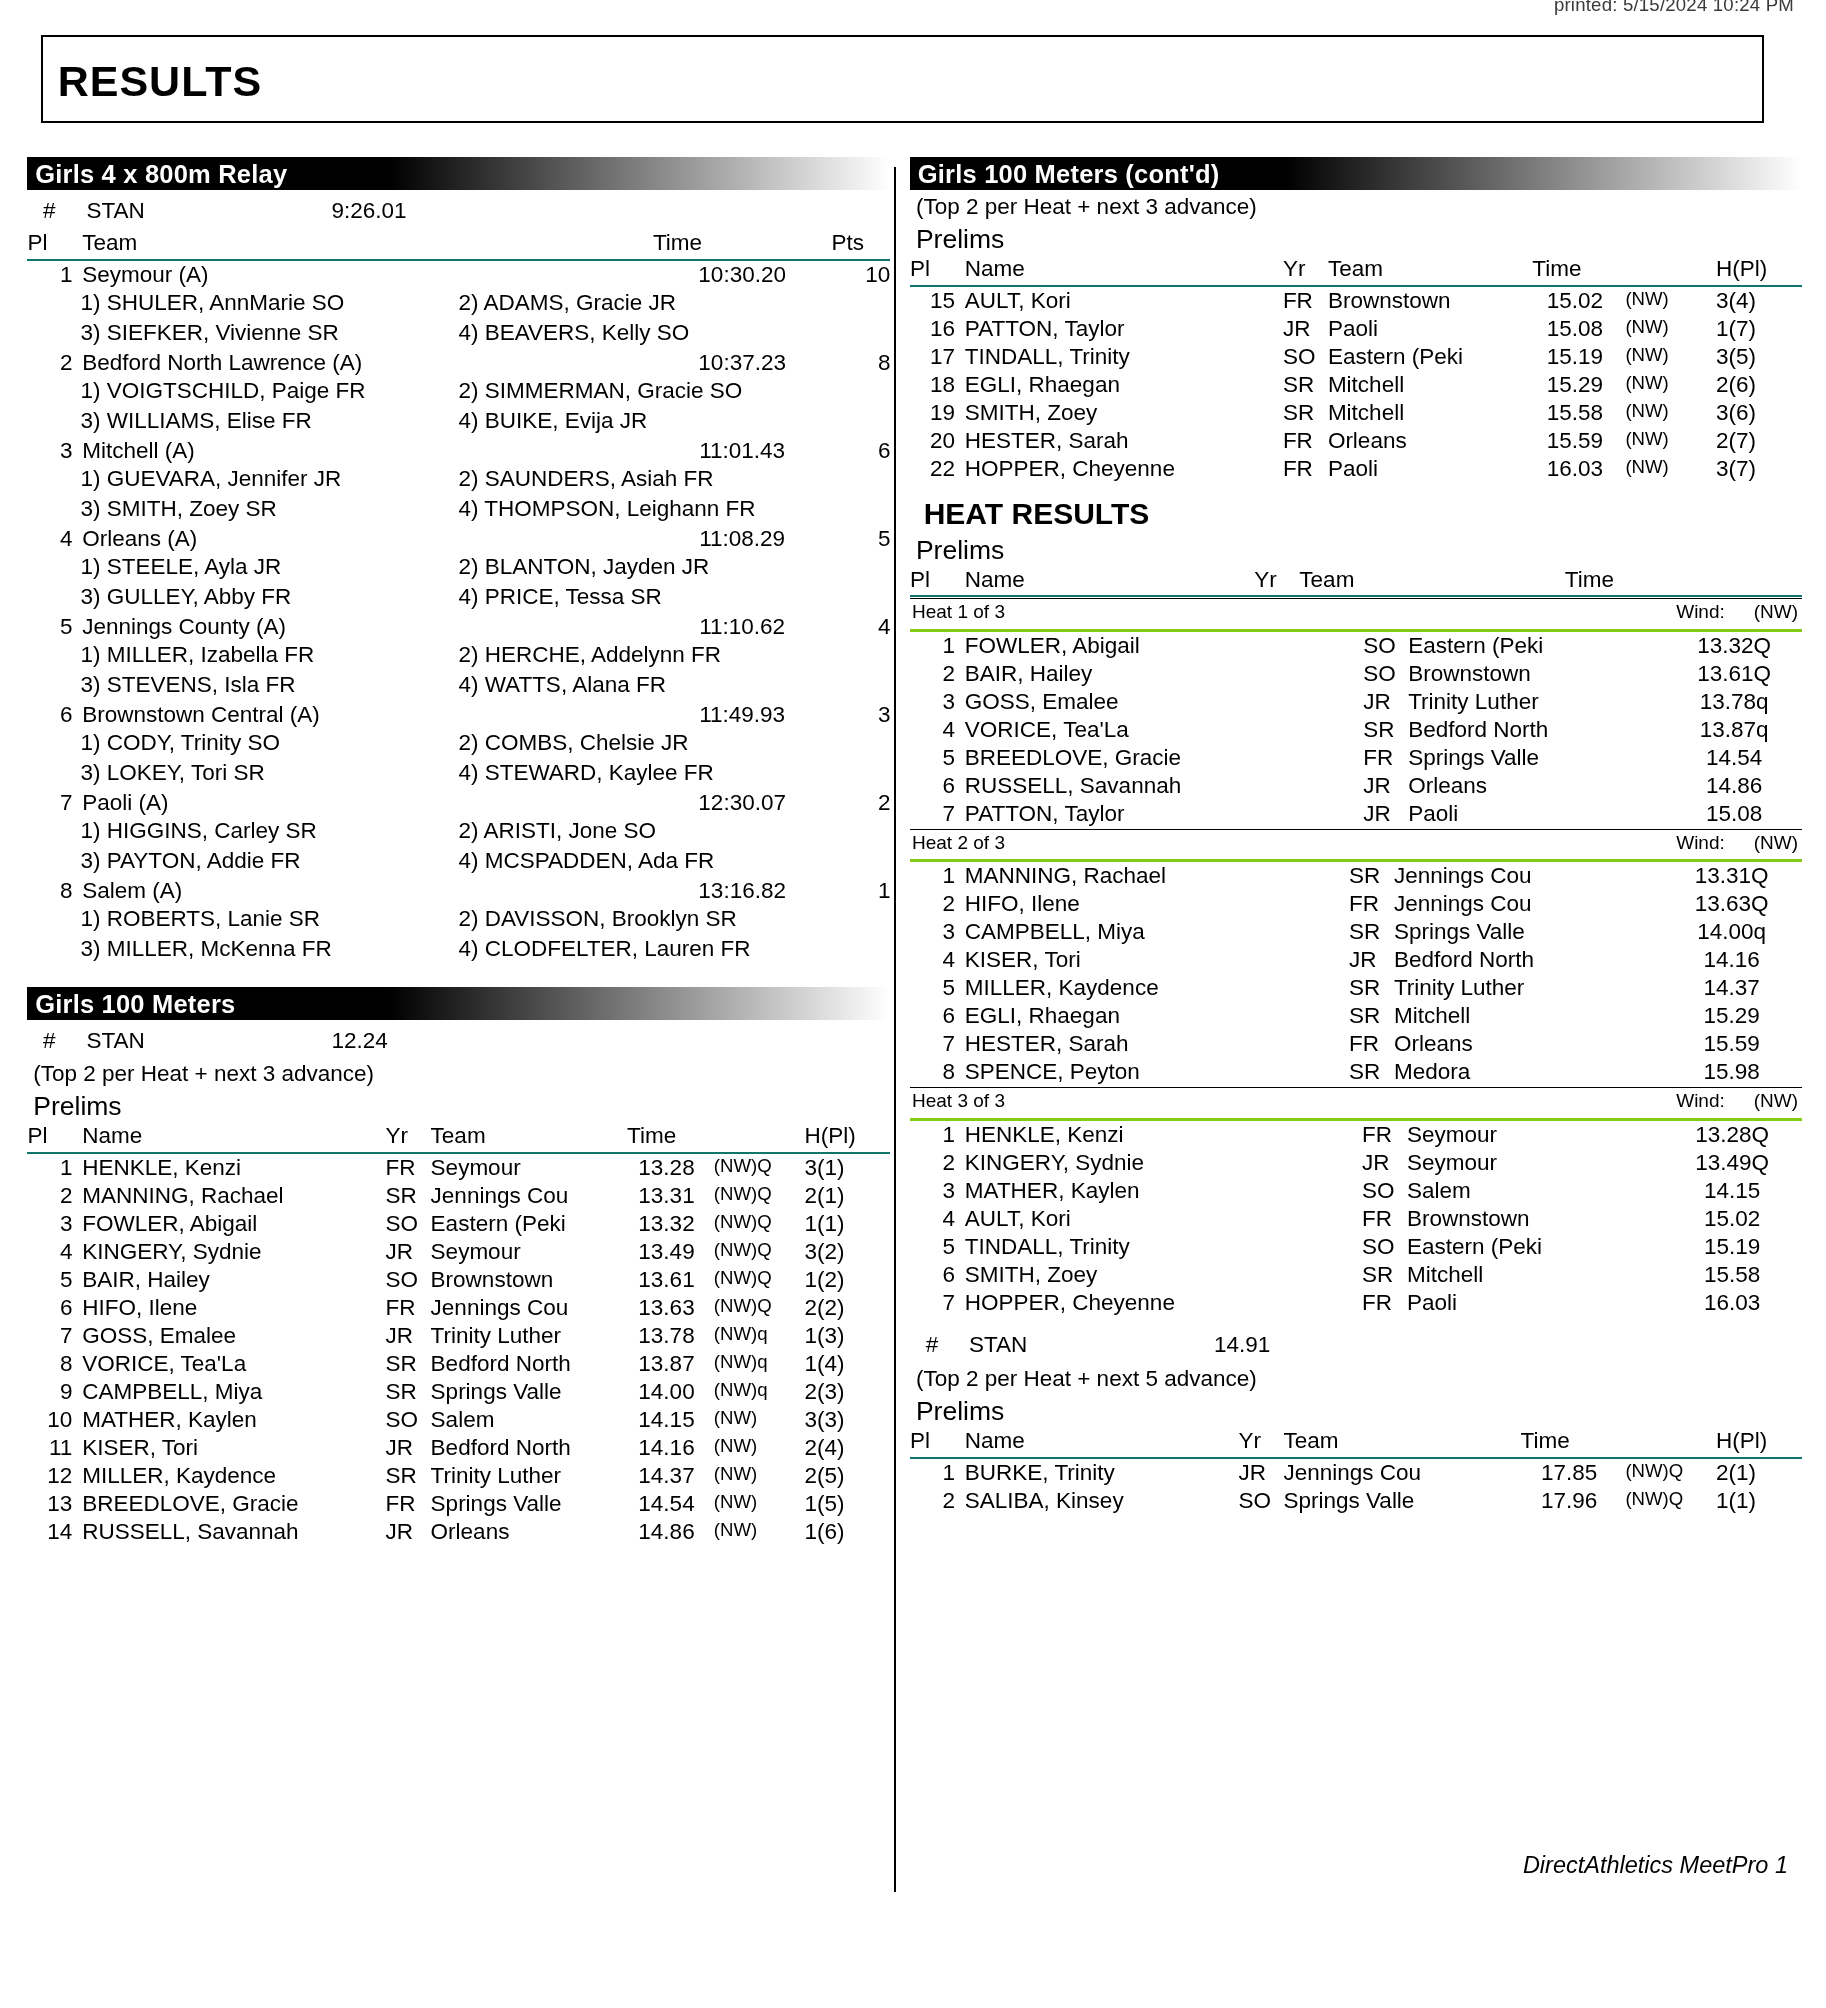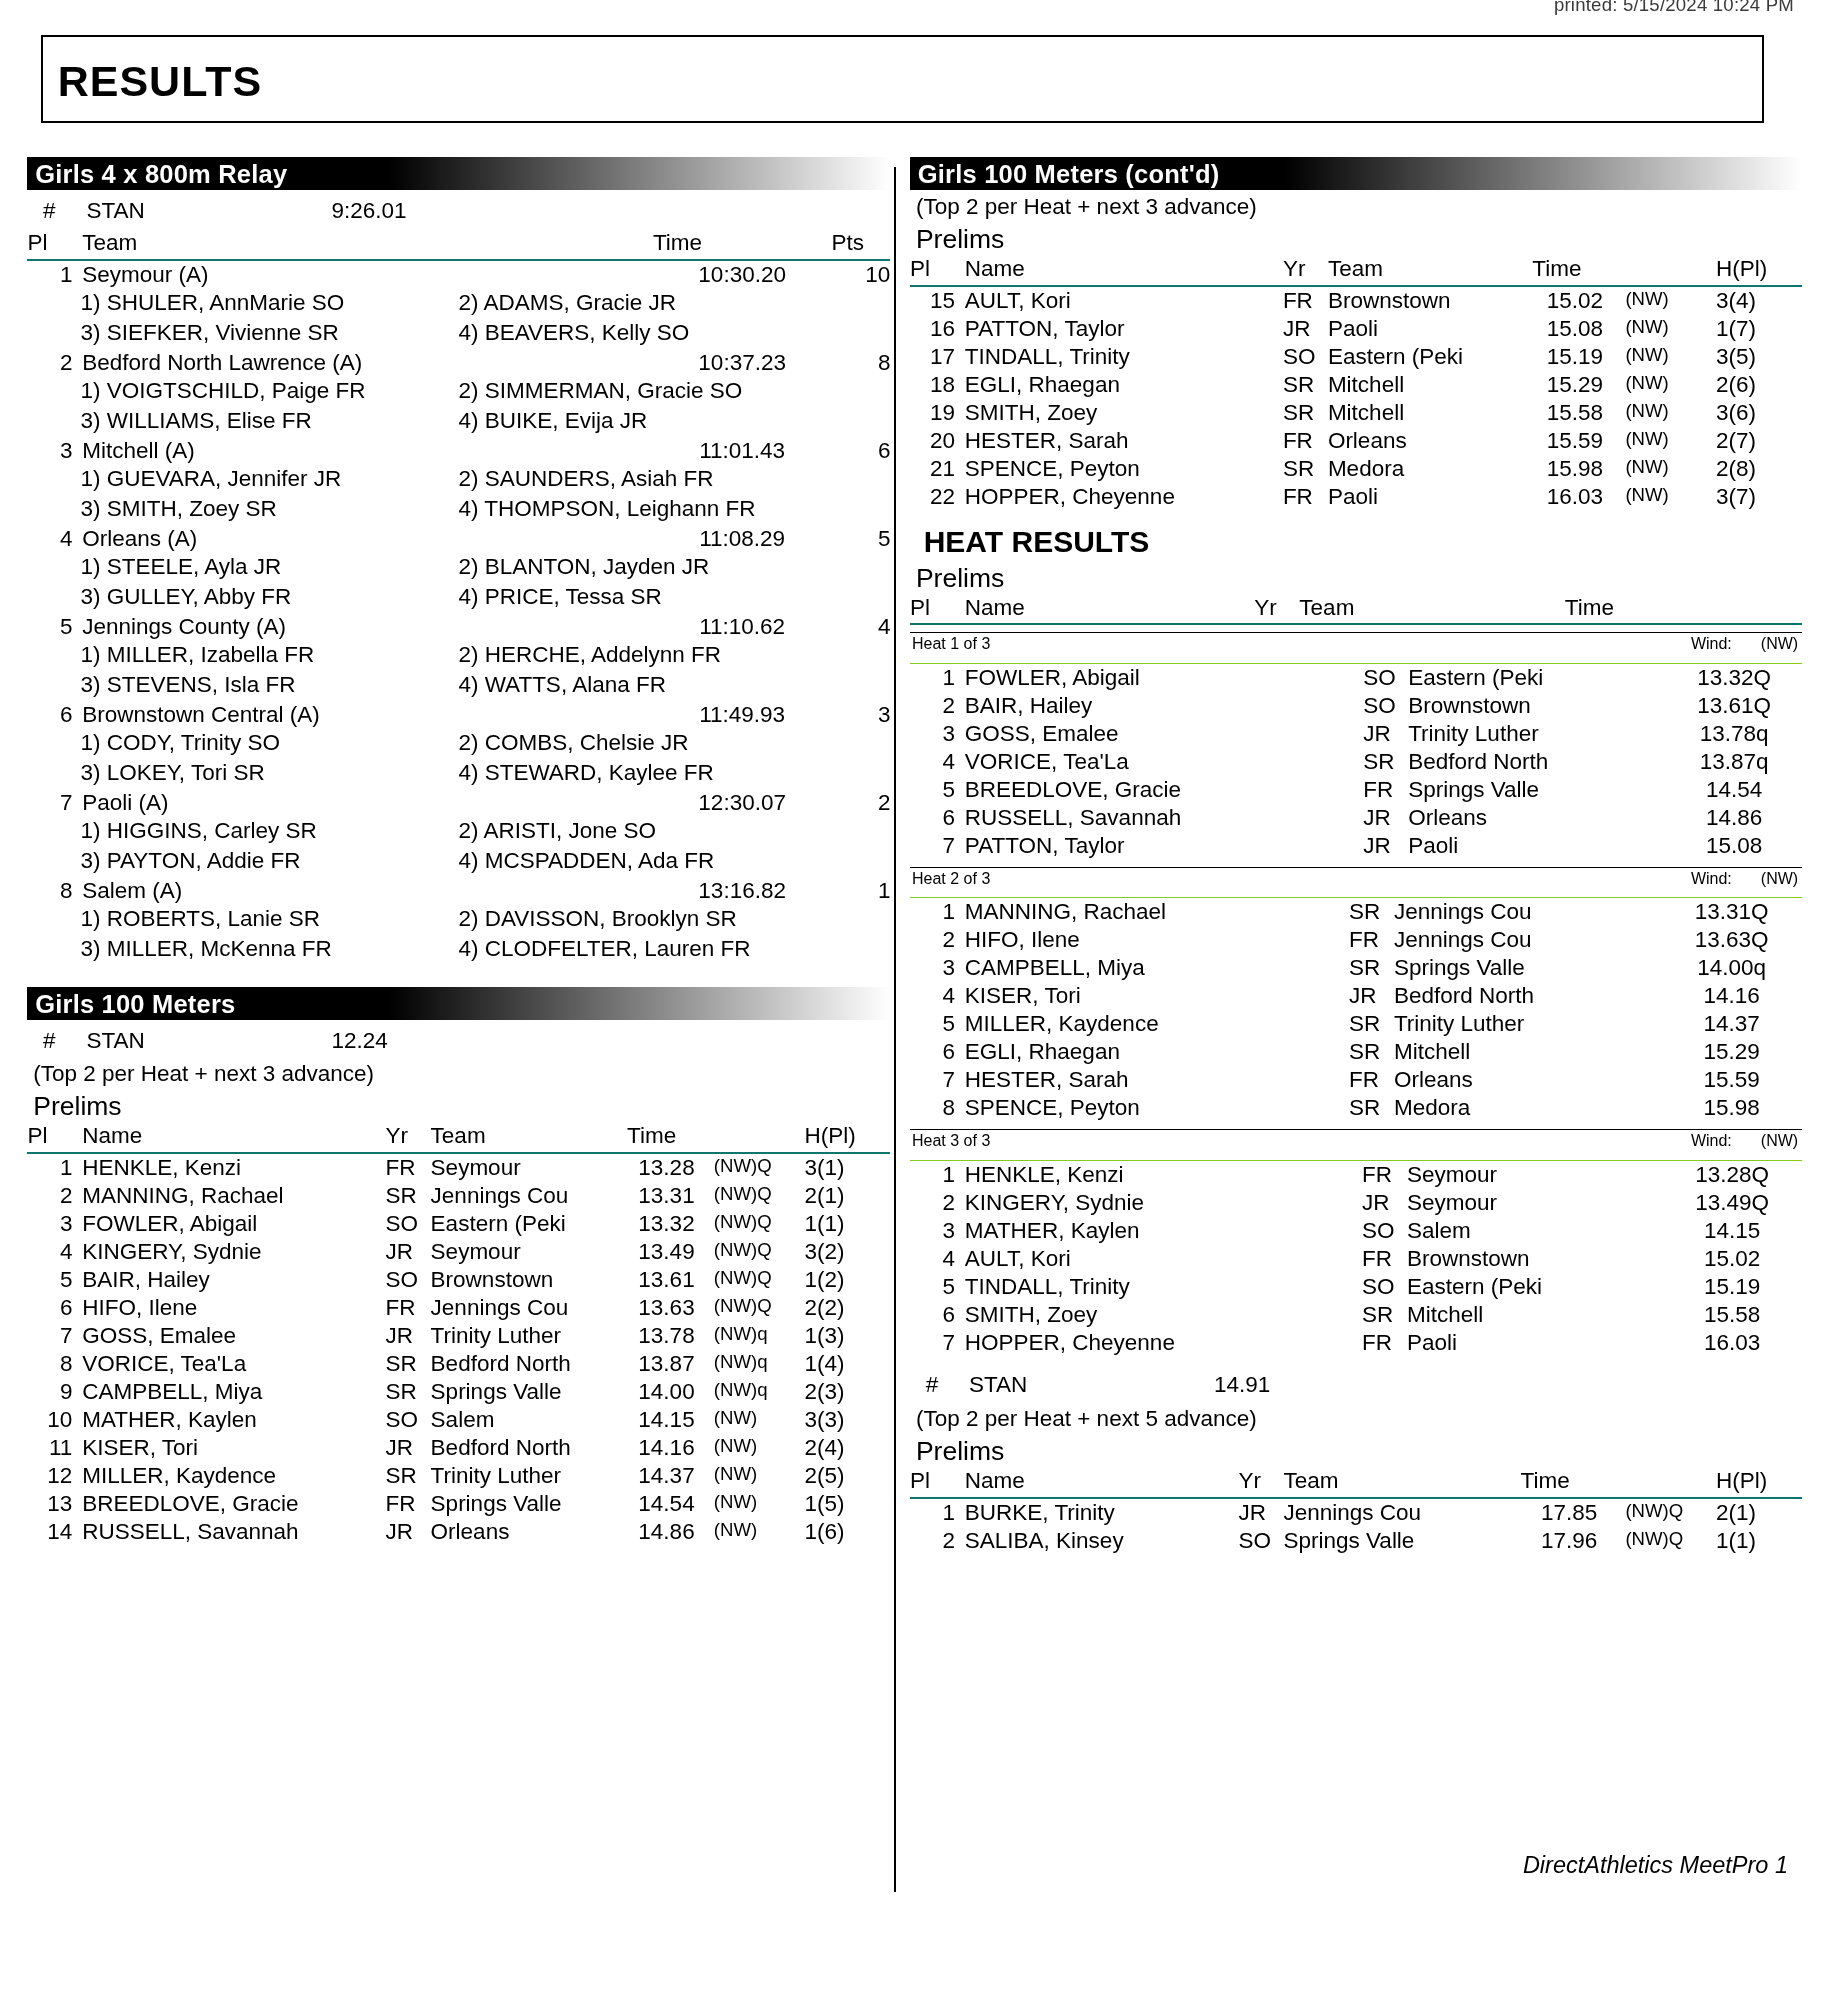--- a/index.html
+++ b/index.html
@@ -137,27 +137,27 @@
   .c-pts { width: 59px; text-align: right; }
   .relay-row td { padding-top: 2px; }
   .relay-legs {
     font-size: 22.5px;
     position: relative;
     height: 28px;
   }
   .leg1 { position: absolute; left: 53px; }
   .leg2 { position: absolute; left: 431px; }
   .heat-label {
-    font-size: 16px;
+    font-size: 19px;
     border-top: 1px solid #000;
-    border-bottom: 1px solid #84cc16;
+    border-bottom: 3px solid #84cc16;
     position: relative;
     height: 27.4px;
     padding-top: 2px;
-    margin-top: 7px;
+    margin-top: 1px;
   }
   .heat-label .hl { position: absolute; left: 2px; top: 2px; font-weight: normal; }
   .heat-label .wind { position: absolute; right: 3.9px; top: 2px; }
   .heat-label .wind .w1 { margin-right: 29px; }
   .footer {
     position: absolute;
     right: 39px;
     bottom: 25.5px;
     font-size: 23.5px;
     font-style: italic;
@@ -601,29 +601,20 @@
             <tr>
               <td class="c-pl">20</td>
               <td class="c-name">HESTER, Sarah</td>
               <td class="c-yr">FR</td>
               <td class="c-team">Orleans</td>
               <td class="c-time">15.59</td>
               <td class="c-wind">(NW)</td>
               <td class="c-hpl">2(7)</td>
             </tr>
             <tr>
-              <td class="c-pl">21</td>
-              <td class="c-name">SPENCE, Peyton</td>
-              <td class="c-yr">SR</td>
-              <td class="c-team">Medora</td>
-              <td class="c-time">15.98</td>
-              <td class="c-wind">(NW)</td>
-              <td class="c-hpl">2(8)</td>
-            </tr>
-            <tr>
               <td class="c-pl">22</td>
               <td class="c-name">HOPPER, Cheyenne</td>
               <td class="c-yr">FR</td>
               <td class="c-team">Paoli</td>
               <td class="c-time">16.03</td>
               <td class="c-wind">(NW)</td>
               <td class="c-hpl">3(7)</td>
             </tr>
           </tbody>
       </table>

